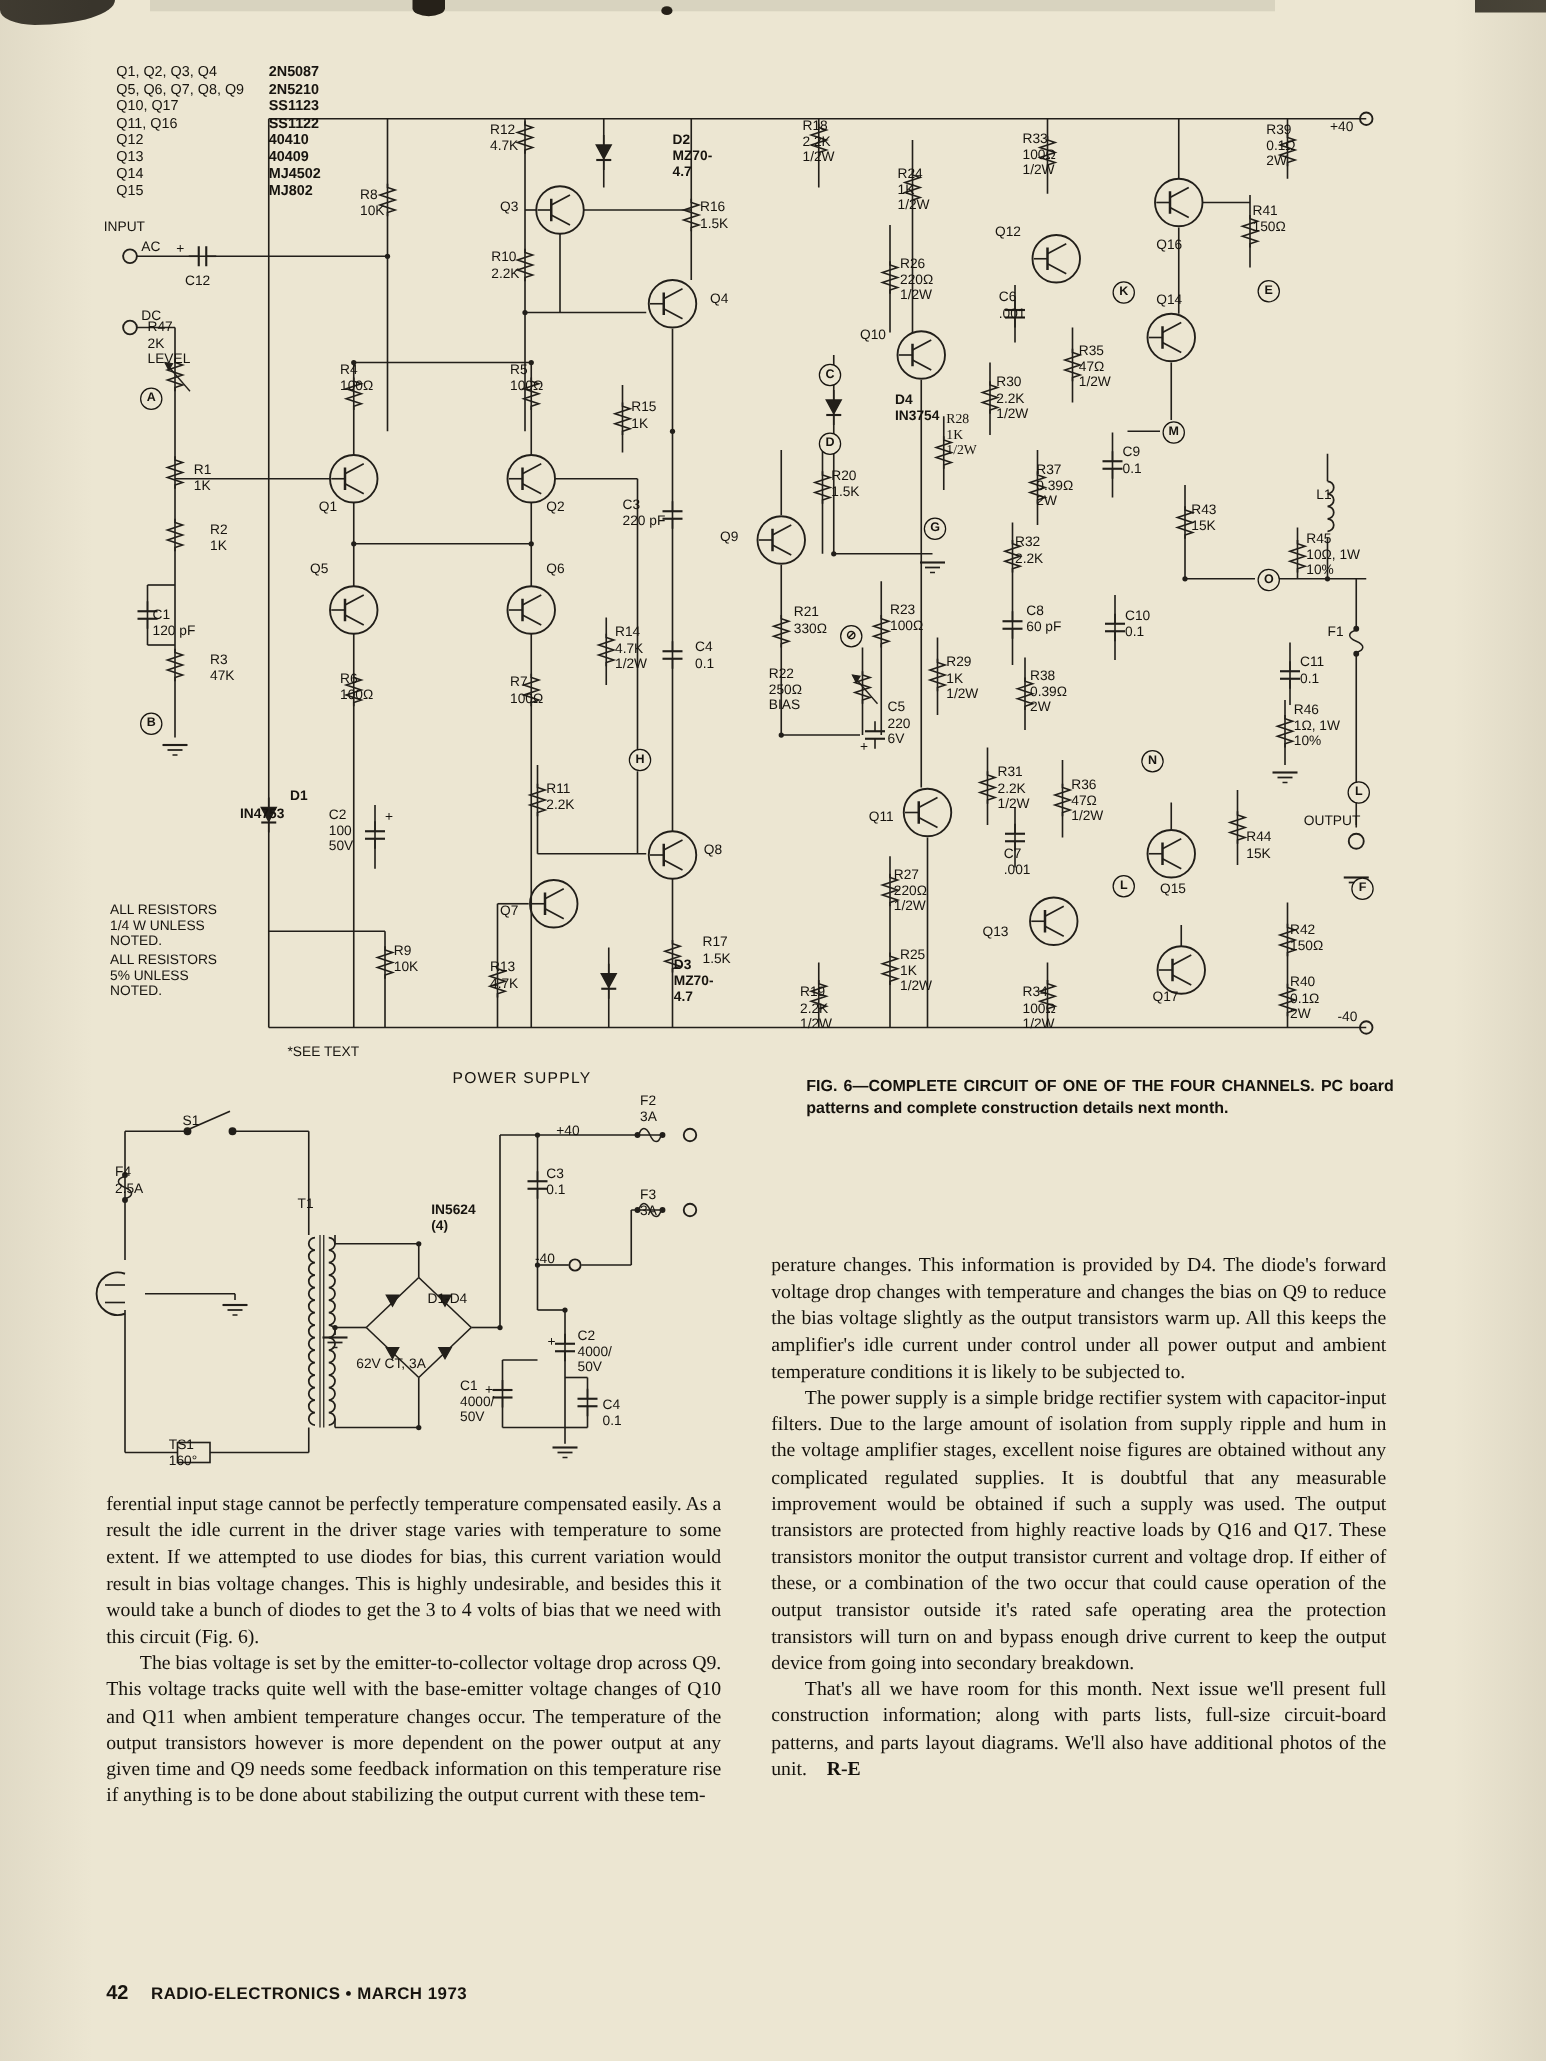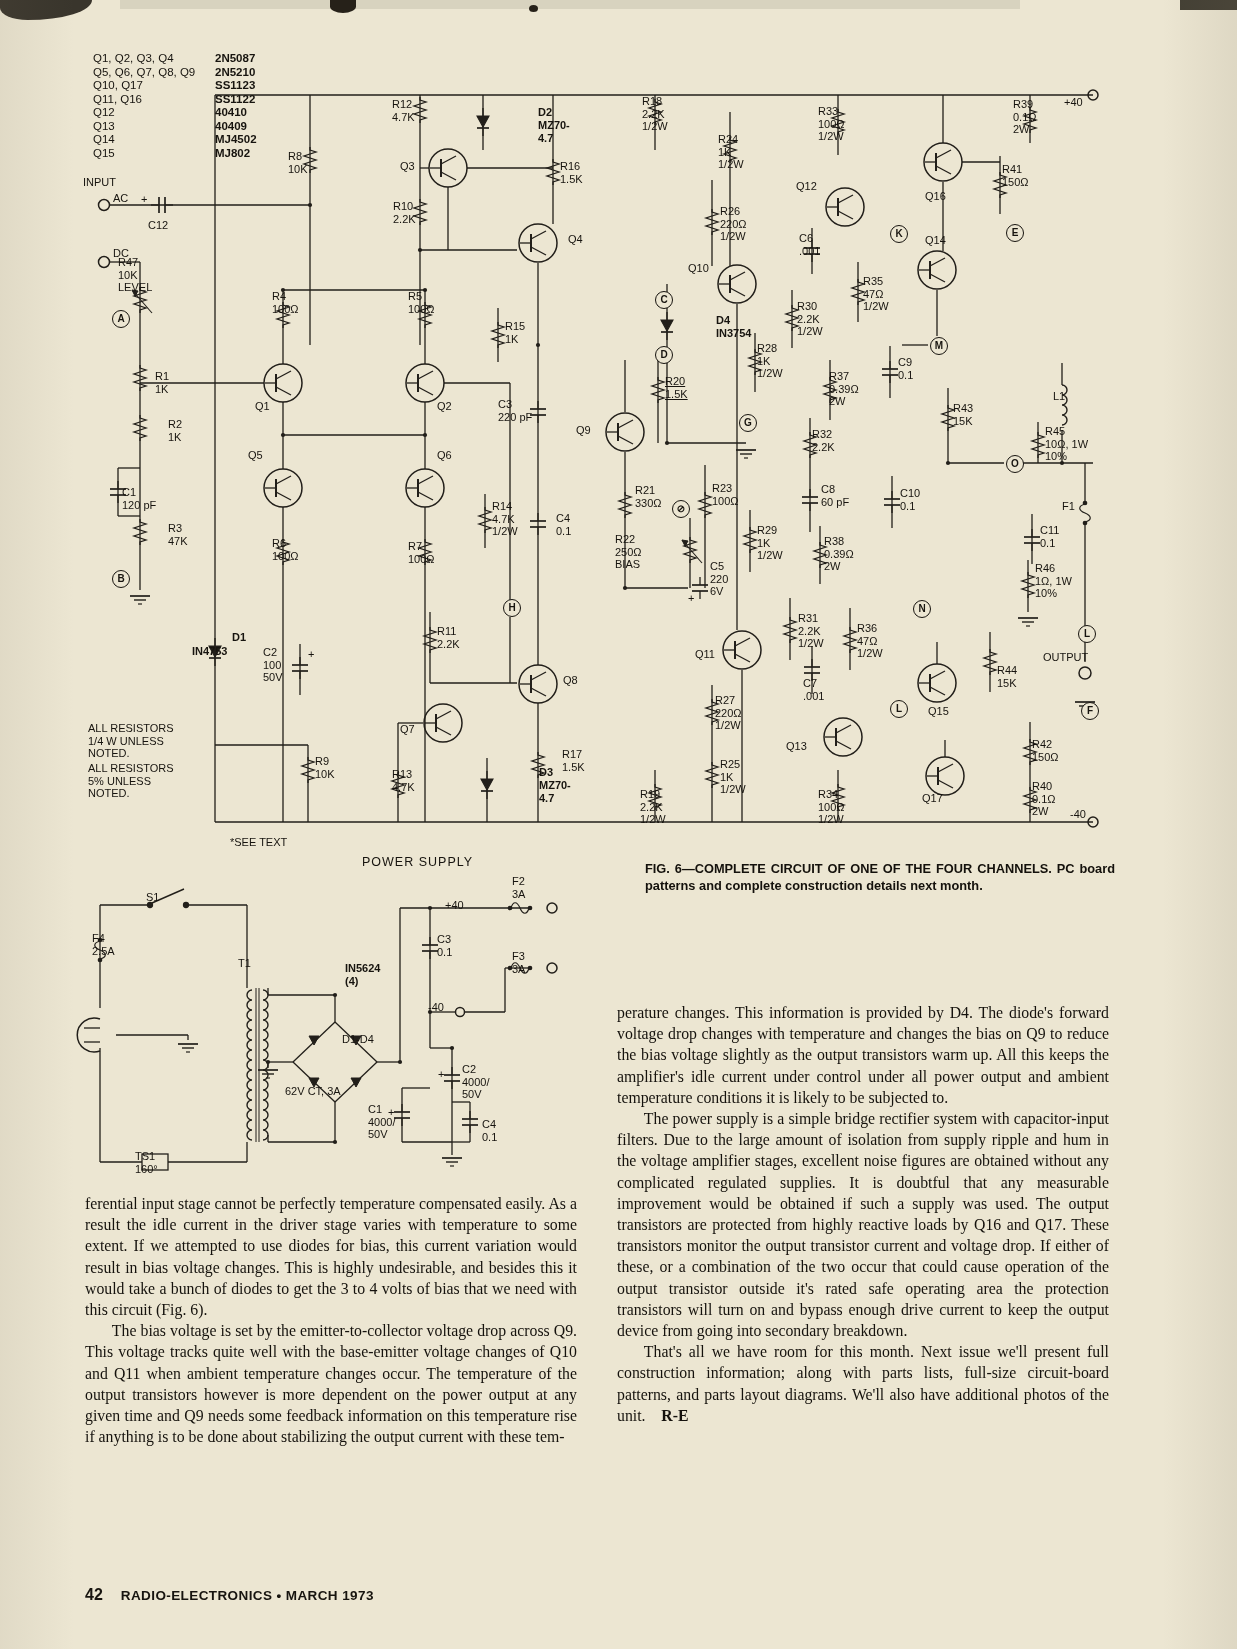--- a/index.html
+++ b/index.html
@@ -512,21 +512,21 @@
       </div>
     </div>
 
   <div class="diagram">
       <span class="slabel" style="left: 83px; top: 176px;">INPUT</span>
       <span class="slabel" style="left: 113px; top: 192px;">AC</span>
       <span class="slabel" style="left: 141px; top: 193px;">+</span>
       <span class="slabel" style="left: 148px; top: 219px;">C12</span>
       <span class="slabel" style="left: 113px; top: 247px;">DC</span>
       <span class="slabel" style="left: 118px; top: 256px;">R47
-10K
+2K
 LEVEL</span>
       <span class="term" style="left: 112px; top: 310px;">A</span>
       <span class="slabel" style="left: 155px; top: 370px;">R1
 1K</span>
       <span class="slabel" style="left: 168px; top: 418px;">R2
 1K</span>
       <span class="slabel" style="left: 122px; top: 486px;">C1
 120 pF</span>
       <span class="slabel" style="left: 168px; top: 522px;">R3
 47K</span>
@@ -580,26 +580,26 @@
       <span class="slabel" style="left: 505px; top: 320px;">R15
 1K</span>
       <span class="term" style="left: 655px; top: 291px;">C</span>
       <span class="slabel b" style="left: 676px; top: 314px;">D4</span>
       <span class="slabel b" style="left: 676px; top: 327px;">IN3754</span>
       <span class="slabel" style="left: 797px; top: 300px;">R30
 2.2K
 1/2W</span>
       <span class="term" style="left: 930px; top: 337px;">M</span>
       <span class="term" style="left: 655px; top: 346px;">D</span>
-      <span class="slabel" style="left: 757px; top: 342px;">R28
+      <span class="slabel" style="left: 757px; top: 329px; font-family: Liberation Serif, serif;">R28
 1K
 1/2W</span>
       <span class="slabel" style="left: 898px; top: 356px;">C9
 0.1</span>
-      <span class="slabel" style="left: 665px; top: 375px; text-decoration: underline;">R20
+      <span class="slabel" style="left: 665px; top: 375px;">R20
 1.5K</span>
       <span class="slabel" style="left: 829px; top: 370px;">R37
 0.39Ω
 2W</span>
       <span class="slabel" style="left: 953px; top: 402px;">R43
 15K</span>
       <span class="slabel" style="left: 1053px; top: 390px;">L1</span>
       <span class="slabel" style="left: 498px; top: 398px;">C3
 220 pF</span>
       <span class="slabel" style="left: 576px; top: 424px;">Q9</span>

